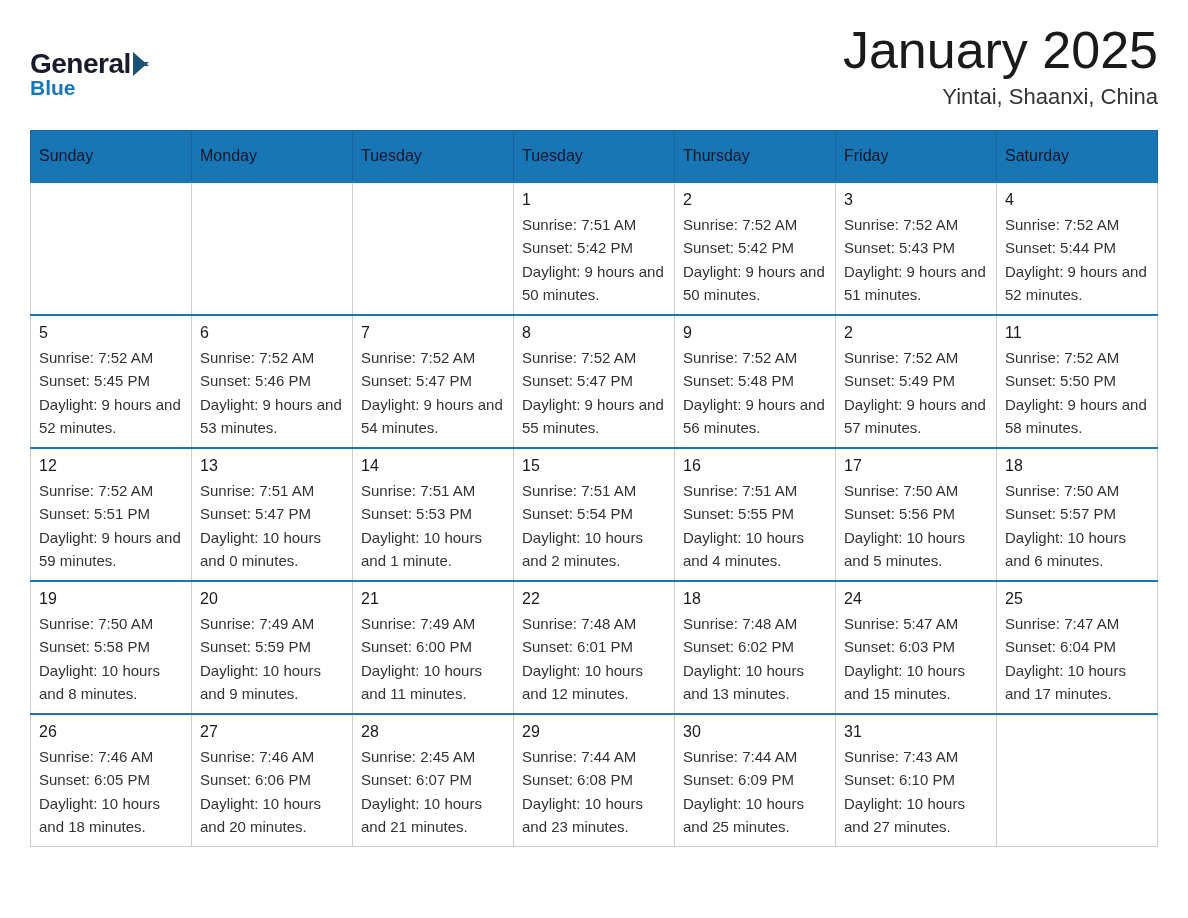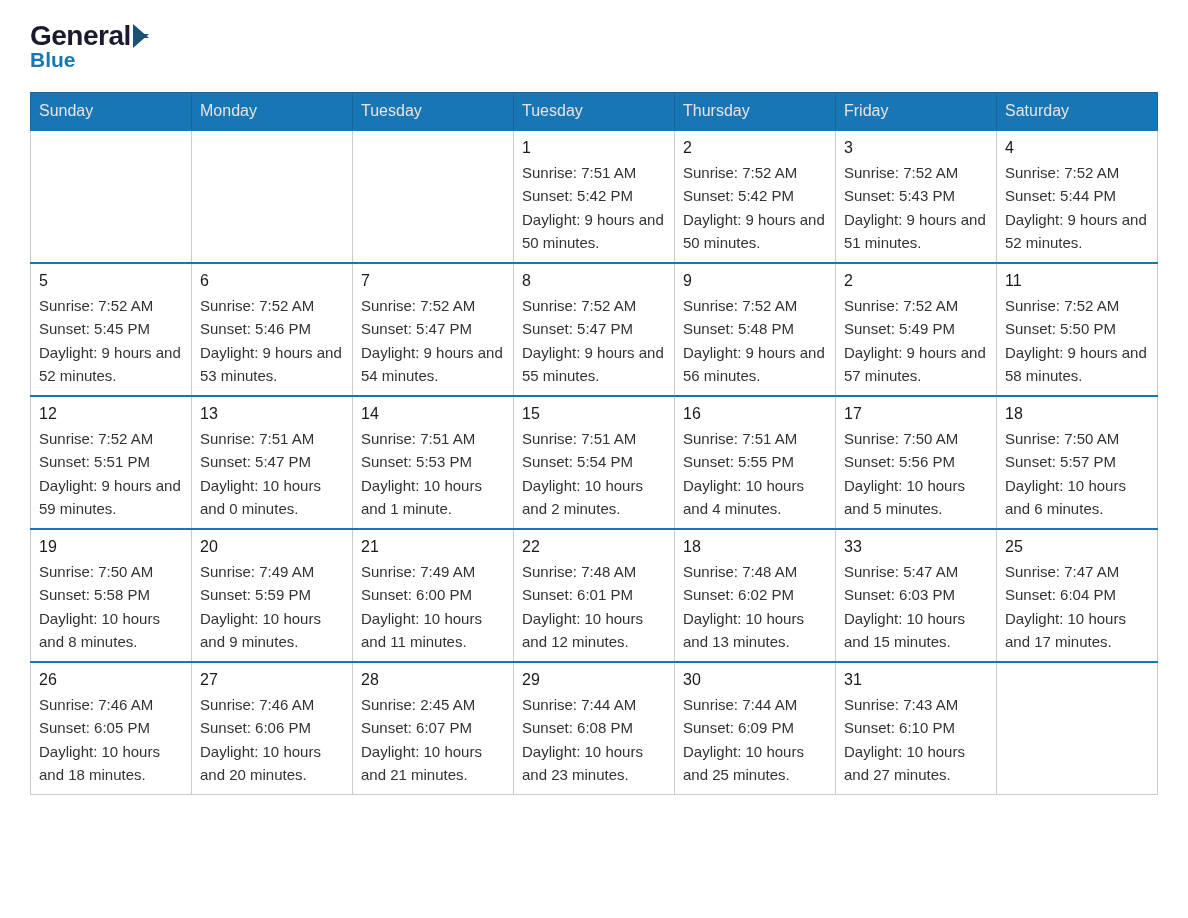--- a/index.html
+++ b/index.html
@@ -13,20 +13,21 @@
     .header {
       display: flex;
       justify-content: space-between;
       align-items: flex-start;
       margin-bottom: 20px;
     }
     .logo {
       display: flex;
       flex-direction: column;
       align-items: flex-start;
+      margin-top: 28px;
     }
     .logo-top {
       display: flex;
       align-items: center;
     }
     .logo-general {
       font-size: 28px;
       font-weight: bold;
       color: #1a1a2e;
       letter-spacing: -0.5px;
@@ -51,22 +52,22 @@
       color: #333;
       margin-top: 4px;
     }
     .calendar {
       width: 100%;
       border-collapse: collapse;
       border: 1px solid #aaa;
     }
     .calendar th {
       background-color: #1976b5;
-      color: #e5e5e5;
-      padding: 9px 8px;
+      color: #0f172a;
+      padding: 16px 8px;
       text-align: left;
       font-size: 16px;
       font-weight: normal;
       border: 1px solid #1565a0;
     }
     .calendar td {
       vertical-align: top;
       padding: 8px 8px;
       border: 1px solid #ccc;
       width: 14.28%;
@@ -100,20 +101,24 @@
       <span class="logo-general">General</span>
       <div style="display:flex; flex-direction:column; align-items:center; margin-left:2px;">
         <div style="width:0;height:0;border-left:16px solid #1a5276;border-top:14px solid transparent;margin-bottom:-2px;"></div>
         <div style="width:0;height:0;border-left:16px solid #1a5276;border-bottom:14px solid transparent;margin-top:-2px;"></div>
       </div>
     </div>
     <div style="margin-top:-4px;">
       <span class="logo-subtitle">Blue</span>
     </div>
   </div>
+  <div class="title-block">
+    <div class="calendar-title">January 2025</div>
+    <div class="calendar-subtitle">Yintai, Shaanxi, China</div>
+  </div>
 </div>
 
 <table class="calendar">
   <thead>
     <tr>
     <th>Sunday</th>
         <th>Monday</th>
         <th>Tuesday</th>
         <th>Tuesday</th>
         <th>Thursday</th>
@@ -264,21 +269,21 @@
 Sunset: 6:01 PM
 Daylight: 10 hours and 12 minutes.</div>
         </td>
         <td>
           <div class="day-number">18</div>
           <div class="day-info">Sunrise: 7:48 AM
 Sunset: 6:02 PM
 Daylight: 10 hours and 13 minutes.</div>
         </td>
         <td>
-          <div class="day-number">33</div>
+          <div class="day-number">24</div>
           <div class="day-info">Sunrise: 5:47 AM
 Sunset: 6:03 PM
 Daylight: 10 hours and 15 minutes.</div>
         </td>
         <td>
           <div class="day-number">25</div>
           <div class="day-info">Sunrise: 7:47 AM
 Sunset: 6:04 PM
 Daylight: 10 hours and 17 minutes.</div>
         </td>

